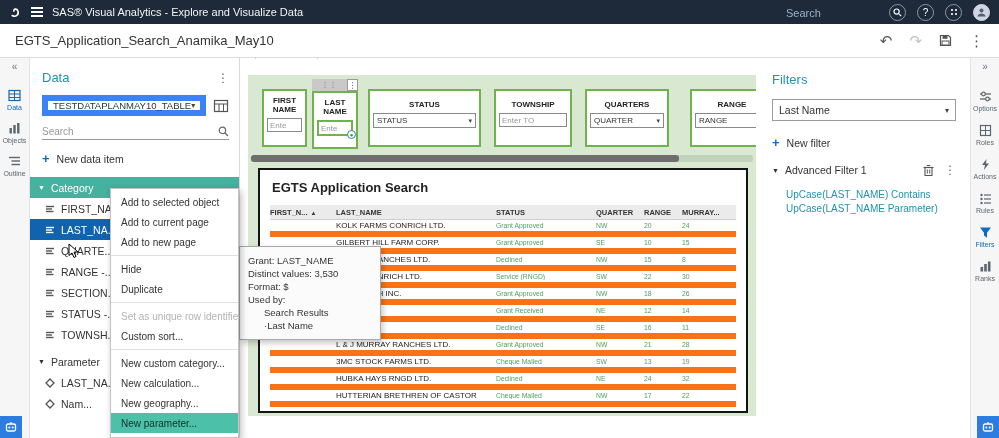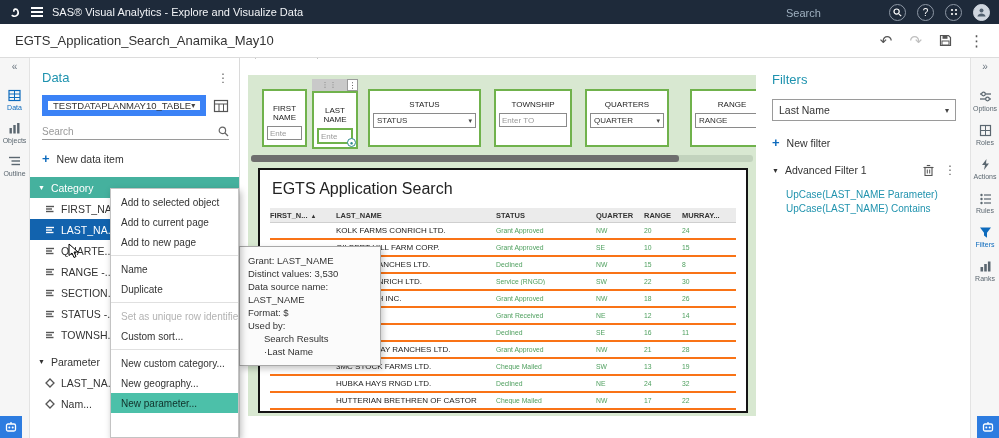--- a/index.html
+++ b/index.html
@@ -65,37 +65,37 @@
   .tooltip { position:absolute; left:239px; top:246px; width:142px; background:#fbfbfb; border:1px solid #a8a8a8; box-shadow:2px 3px 6px rgba(0,0,0,.22); z-index:25; padding:7px 8px; font-size:9.5px; line-height:13px; color:#333; }
   .tooltip .indent { padding-left:16px; }
 
   
   .tabbar { position:absolute; left:240px; top:42px; width:518px; height:17px; background:#fff; display:flex; align-items:flex-end; padding-left:15px; }
   .tab { height:16px; background:#fff; border:1px solid #c6c6c6; border-bottom:none; display:flex; align-items:center; gap:9px; padding:0 8px; font-size:9px; color:#333; cursor:pointer; }
   .tab .kebab { font-size:9px; margin-left:2px; }
   .tab-add { margin-left:12px; font-size:12px; color:#444; cursor:pointer; padding-bottom:1px; }
   .canvas { position:absolute; left:248px; top:75px; width:508px; height:341px; background:#d8e8d1; overflow:hidden; }
   .control { position:absolute; background:#fff; border:2px solid #70b24c; padding:3px; }
-  .c-label { font-size:8px; font-weight:normal; color:#222; text-align:center; line-height:9px; margin:10px 1px 4px; }
+  .c-label { font-size:8px; font-weight:bold; color:#222; text-align:center; line-height:9px; margin:2px 1px 4px; }
   .c-input { border:1px solid #8a8a8a; height:14px; display:flex; align-items:center; padding:0 2px; }
   .c-input input { width:100%; border:none; outline:none; font-size:8px; color:#444; }
   .c-input input::placeholder { color:#999; }
   .c-select { border:1px solid #8a8a8a; height:15px; display:flex; align-items:center; font-size:8px; color:#333; padding:0 3px; cursor:pointer; }
   .c-select .caret { margin-left:auto; font-size:7px; color:#444; }
   .drag-bar { position:absolute; left:64px; top:4px; width:46px; height:12px; background:#c9c9c9; display:flex; align-items:center; z-index:3; }
   .drag-dots { flex:1; text-align:center; font-size:7px; color:#666; letter-spacing:1px; }
   .drag-kebab { width:11px; height:12px; background:#fff; border:1px solid #9a9a9a; font-size:8px; color:#444; display:flex; align-items:center; justify-content:center; cursor:pointer; }
   .c-badge { position:absolute; right:-5px; bottom:-5px; width:9px; height:9px; border-radius:50%; background:#fff; border:1px solid #2e8b8b; color:#2e8b8b; font-size:6px; display:flex; align-items:center; justify-content:center; }
   .hscroll { position:absolute; left:3px; top:80px; width:502px; height:7px; background:#c2d3bd; border-radius:3px; }
   .hscroll .thumb { width:428px; height:7px; background:#6e6e6e; border-radius:3px; cursor:grab; }
 
   
   .table-card { position:absolute; left:10px; top:93px; width:490px; height:245px; background:#fff; border:2px solid #141414; padding:8px 10px; }
-  .tbl-title { font-size:16px; font-weight:normal; color:#222; margin:2px 0 10px 2px; }
-  .tr { display:flex; align-items:center; height:17px; border-bottom:2px solid #f97316; }
+  .tbl-title { font-size:13px; font-weight:bold; color:#222; margin:2px 0 10px 2px; }
+  .tr { display:flex; align-items:center; height:17px; border-bottom:6px solid #f97316; }
   .tr.thead { background:#ebebeb; height:15px; border-bottom:1px solid #cfcfcf; font-weight:bold; }
   .td { font-size:8px; color:#222; white-space:nowrap; overflow:hidden; padding-right:4px; }
   .thead .td { font-size:7.5px; color:#333; }
   .td.green { font-size:6.8px; color:#4fa05f; }
   .col-fn { width:66px; } .col-ln { width:160px; } .col-st { width:100px; }
   .col-q { width:48px; } .col-r { width:38px; } .col-se { width:48px; }
   .sort-arrow { font-size:6px; color:#333; margin-left:3px; }
 
   
   .filters-panel { position:absolute; left:758px; top:58px; bottom:0; width:212px; background:#fff; padding:14px 14px 0; }
@@ -529,22 +529,22 @@
             <line x1="0.5" y1="3.5" x2="10.5" y2="3.5" stroke="#555" stroke-width="1.1"></line>
             <line x1="3.8" y1="1.5" x2="7.2" y2="1.5" stroke="#555" stroke-width="1.1"></line>
             <line x1="4.3" y1="5.5" x2="4.3" y2="9.5" stroke="#555"></line>
             <line x1="6.7" y1="5.5" x2="6.7" y2="9.5" stroke="#555"></line>
           </svg>
       </span>
       <span class="kebab">⋮</span>
     </span>
   </div>
   <div class="expr">
+    <div>UpCase(LAST_NAME) Contains</div>
     <div>UpCase(LAST_NAME Parameter)</div>
-    <div>UpCase(LAST_NAME) Contains</div>
   </div>
 </div>
 
 <div class="right-rail">
   <span class="rail-chevron">»</span>
   <div class="rail-item">
     <span>
         <svg width="13" height="13" viewBox="0 0 13 13">
           <line x1="1" y1="4" x2="12" y2="4" stroke="currentColor" stroke-width="1.3"></line>
           <circle cx="4.5" cy="4" r="1.8" fill="#f6f6f6" stroke="currentColor" stroke-width="1.2"></circle>
@@ -603,35 +603,35 @@
       </span>
     <span class="lbl">Ranks</span>
   </div>
 </div>
 
 <div class="context-menu">
   <div class="cm-item">Add to selected object</div>
   <div class="cm-item">Add to current page</div>
   <div class="cm-item">Add to new page</div>
   <div class="cm-sep"></div>
-  <div class="cm-item">Name</div>
+  <div class="cm-item">Hide</div>
   <div class="cm-item">Duplicate</div>
   <div class="cm-sep"></div>
   <div class="cm-item disabled">Set as unique row identifie...</div>
   <div class="cm-item">Custom sort...</div>
   <div class="cm-sep"></div>
   <div class="cm-item">New custom category...</div>
+  <div class="cm-item">New calculation...</div>
   <div class="cm-item">New geography...</div>
   <div class="cm-item highlight">New parameter...</div>
 </div>
 
 <div class="tooltip">
   <div>Grant: LAST_NAME</div>
   <div>Distinct values: 3,530</div>
-  <div>Data source name: LAST_NAME</div>
   <div>Format: $</div>
   <div>Used by:</div>
   <div class="indent">Search Results</div>
   <div class="indent">·Last Name</div>
 </div>
 
 <div class="corner left">
   <svg width="12" height="12" viewBox="0 0 12 12">
       <rect x="1.5" y="3" width="9" height="7" rx="1.5" fill="none" stroke="#fff" stroke-width="1.3"></rect>
       <circle cx="4.3" cy="6.5" r="1" fill="#fff"></circle>

